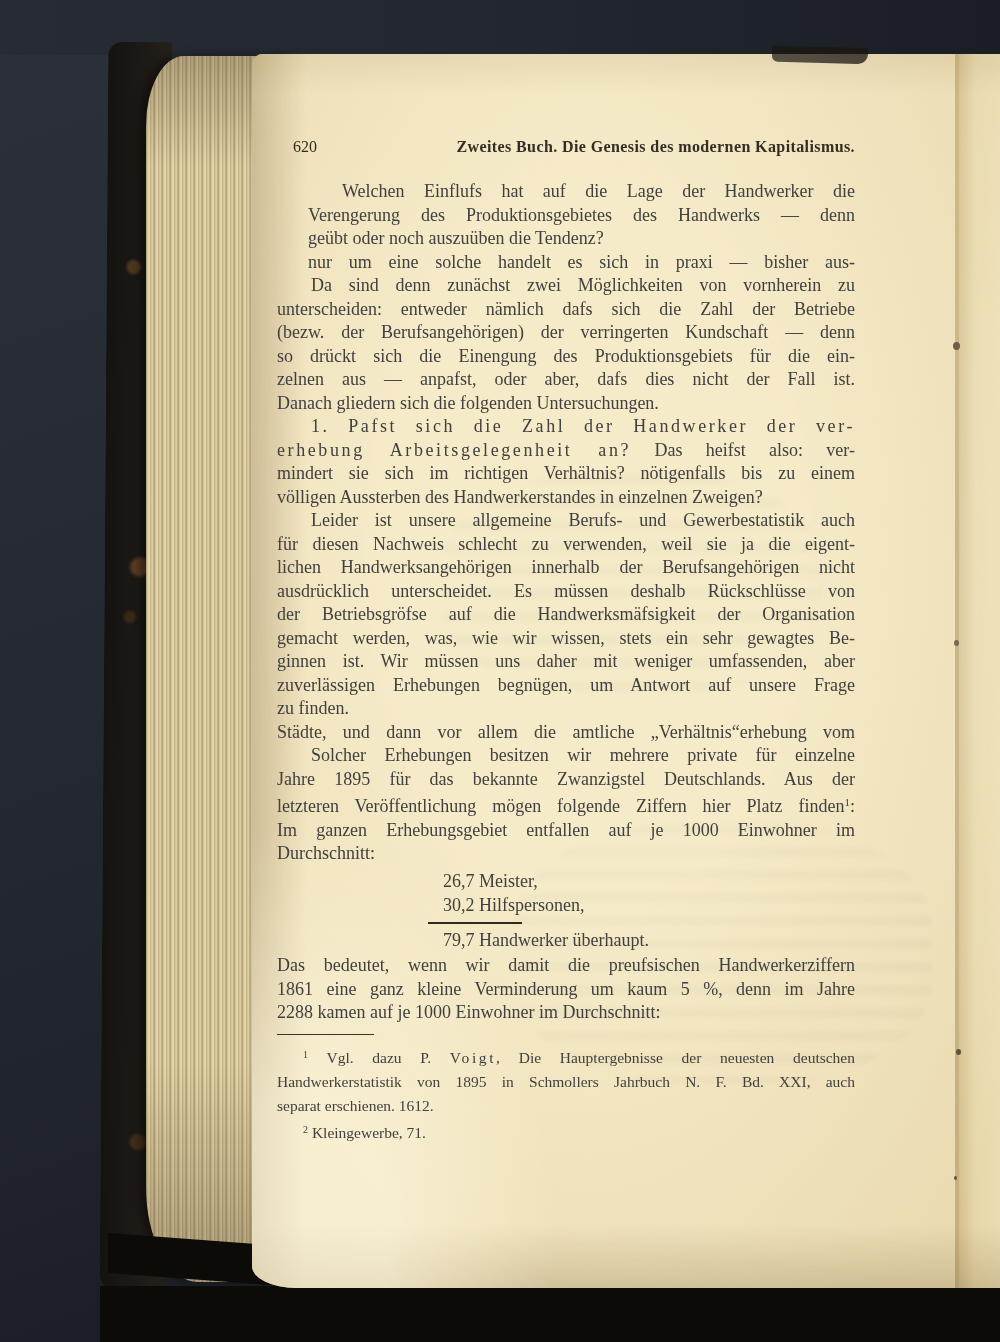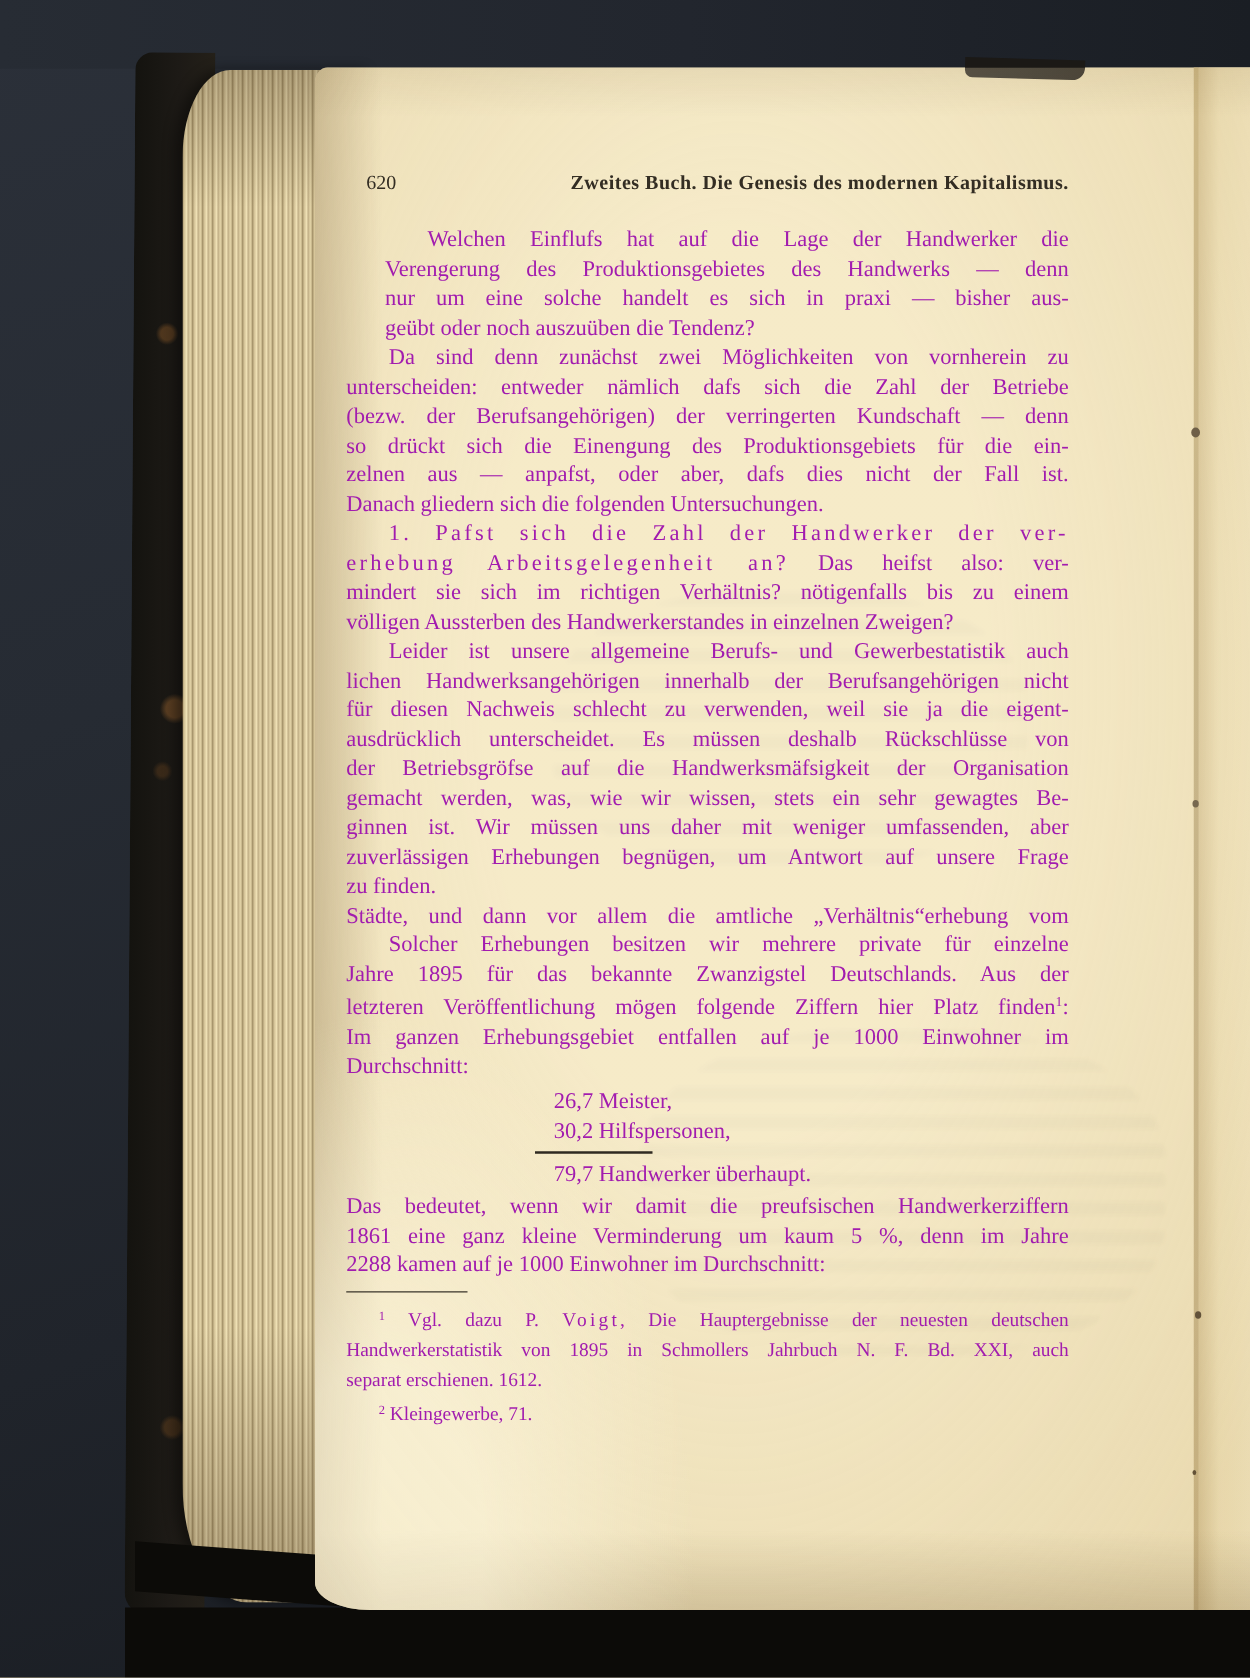--- a/index.html
+++ b/index.html
@@ -95,21 +95,21 @@
 
   
   .running-head{
     position:absolute;left:25px;top:84px;width:578px;height:22px;
     color:#332d23;font-size:16px;
   }
   .page-num{position:absolute;left:0;top:0;margin-left:16px;}
   .head-title{position:absolute;left:0;right:0;text-align:right;letter-spacing:.4px;font-weight:bold;}
   .text-col{
     position:absolute;left:25px;top:126px;width:578px;
-    color:#a21caf;font-size:18px;line-height:23.5px;
+    color:#404040;font-size:18px;line-height:23.5px;
     text-rendering:optimizeLegibility;
   }
   .para{margin:0;}
   .para.block{margin-left:31px;}
   .line{text-align:justify;text-align-last:justify;white-space:normal;}
   .line.first{padding-left:34px;}
   .line.last{text-align-last:left;}
   .sp{letter-spacing:2.6px;}
   .sup{font-size:11px;vertical-align:6px;letter-spacing:0;}
   
@@ -143,41 +143,41 @@
     <div class="running-head">
       <span class="page-num">620</span>
       <span class="head-title">Zweites Buch. Die Genesis des modernen Kapitalismus.</span>
     </div>
 
     <div class="text-col">
       <div id="para-group-1">
           <div class="para block">
             <div class="line first">Welchen Einflufs hat auf die Lage der Handwerker die</div>
             <div class="line">Verengerung des Produktionsgebietes des Handwerks — denn</div>
+            <div class="line last">geübt oder noch auszuüben die Tendenz?</div>
             <div class="line">nur um eine solche handelt es sich in praxi — bisher aus-</div>
-            <div class="line last">geübt oder noch auszuüben die Tendenz?</div>
           </div>
           <div class="para">
             <div class="line first">Da sind denn zunächst zwei Möglichkeiten von vornherein zu</div>
             <div class="line">unterscheiden: entweder nämlich dafs sich die Zahl der Betriebe</div>
             <div class="line">(bezw. der Berufsangehörigen) der verringerten Kundschaft — denn</div>
             <div class="line">so drückt sich die Einengung des Produktionsgebiets für die ein-</div>
             <div class="line">zelnen aus — anpafst, oder aber, dafs dies nicht der Fall ist.</div>
             <div class="line last">Danach gliedern sich die folgenden Untersuchungen.</div>
           </div>
           <div class="para">
             <div class="line first"><span class="sp">1. Pafst sich die Zahl der Handwerker der ver-</span></div>
             <div class="line"><span class="sp">erhebung Arbeitsgelegenheit an?</span><span> Das heifst also: ver-</span></div>
             <div class="line">mindert sie sich im richtigen Verhältnis? nötigenfalls bis zu einem</div>
             <div class="line last">völligen Aussterben des Handwerkerstandes in einzelnen Zweigen?</div>
           </div>
           <div class="para">
             <div class="line first">Leider ist unsere allgemeine Berufs- und Gewerbestatistik auch</div>
+            <div class="line">für diesen Nachweis schlecht zu verwenden, weil sie ja die eigent-</div>
             <div class="line">lichen Handwerksangehörigen innerhalb der Berufsangehörigen nicht</div>
-            <div class="line">für diesen Nachweis schlecht zu verwenden, weil sie ja die eigent-</div>
             <div class="line">ausdrücklich unterscheidet. Es müssen deshalb Rückschlüsse von</div>
             <div class="line">der Betriebsgröfse auf die Handwerksmäfsigkeit der Organisation</div>
             <div class="line">gemacht werden, was, wie wir wissen, stets ein sehr gewagtes Be-</div>
             <div class="line">ginnen ist. Wir müssen uns daher mit weniger umfassenden, aber</div>
             <div class="line">zuverlässigen Erhebungen begnügen, um Antwort auf unsere Frage</div>
             <div class="line last">zu finden.</div>
           </div>
           <div class="para">
             <div class="line">Städte, und dann vor allem die amtliche „Verhältnis“erhebung vom</div>
             <div class="line first">Solcher Erhebungen besitzen wir mehrere private für einzelne</div>

